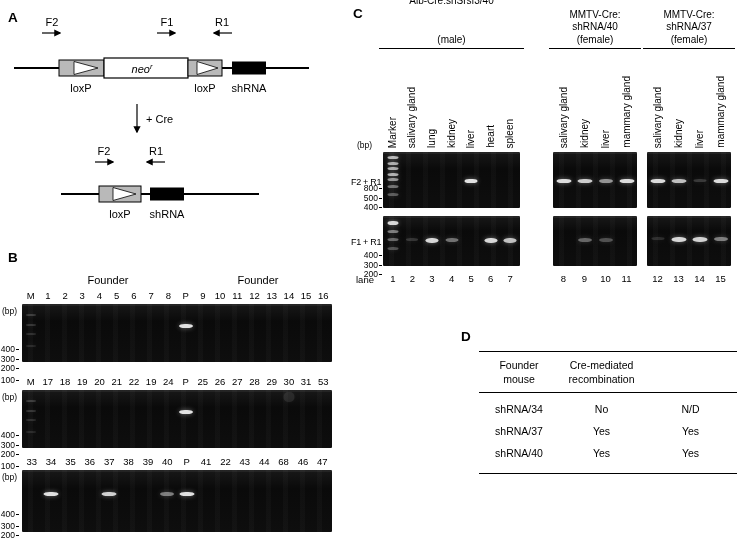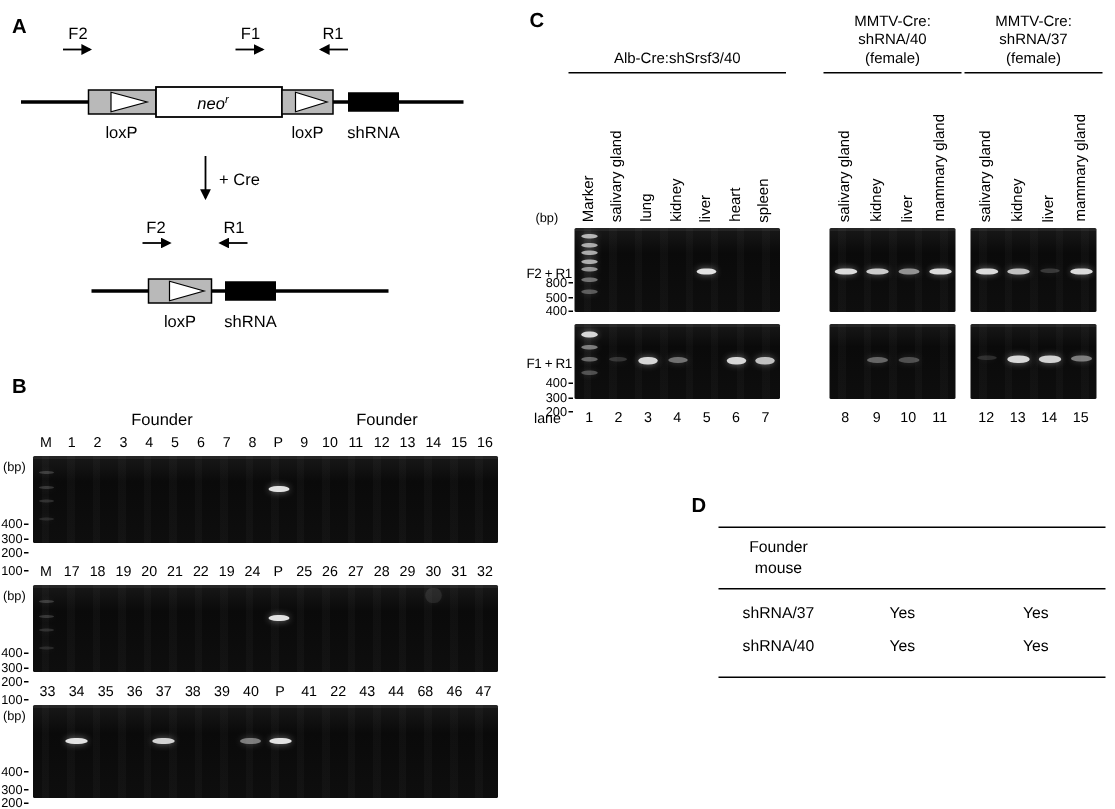--- a/index.html
+++ b/index.html
@@ -156,21 +156,21 @@
           <span class="cell">19</span>
           <span class="cell">24</span>
           <span class="cell">P</span>
           <span class="cell">25</span>
           <span class="cell">26</span>
           <span class="cell">27</span>
           <span class="cell">28</span>
           <span class="cell">29</span>
           <span class="cell">30</span>
           <span class="cell">31</span>
-          <span class="cell">32</span>
+          <span class="cell">53</span>
         </div>
       <span class="bp-title abs" style="left:2px;top:16px;">(bp)</span>
       <div class="bp-col" style="left:0;top:14px;width:19px;height:58px;">
 
       <span class="bp-item" style="top:10px">400</span>
           <span class="bp-item" style="top:20px">300</span>
           <span class="bp-item" style="top:29px">200</span>
           <span class="bp-item" style="top:41px">100</span>
         </div>
       <div class="gel" style="left:22px;top:14px;width:310px;height:58px;">
@@ -221,20 +221,21 @@
         </div>
     </div>
   </div>
 
   <div class="abs" style="left:350px;top:0;width:393px;height:300px;">
     <span class="panel-label abs" style="left:3px;top:6px;">C</span>
 
     <div class="c-header" style="left:29px;width:145px;gap:26px;">
 
     <span>Alb-Cre:shSrsf3/40</span>
+        <span>(male)</span>
       </div>
     <div class="c-header" style="left:199px;width:92px;">
 
     <span>MMTV-Cre:</span>
         <span>shRNA/40</span>
         <span>(female)</span>
       </div>
     <div class="c-header" style="left:293px;width:92px;">
 
     <span>MMTV-Cre:</span>
@@ -399,23 +400,32 @@
     <span class="panel-label abs" style="left:6px;top:4px;">D</span>
     <div class="d-table" style="left:24px;top:26px;width:258px;">
       <div class="d-head">
 
           <div>
             <span class="blk">Founder</span>
             <span class="blk">mouse</span>
           </div>
 
 
+          <div>
+            <span class="blk">Cre-mediated</span>
+            <span class="blk">recombination</span>
+          </div>
         </div>
       <div class="d-body">
 
+          <div class="d-row">
+            <span>shRNA/34</span>
+            <span>No</span>
+            <span>N/D</span>
+          </div>
 
           <div class="d-row">
             <span>shRNA/37</span>
             <span>Yes</span>
             <span>Yes</span>
           </div>
 
           <div class="d-row">
             <span>shRNA/40</span>
             <span>Yes</span>

